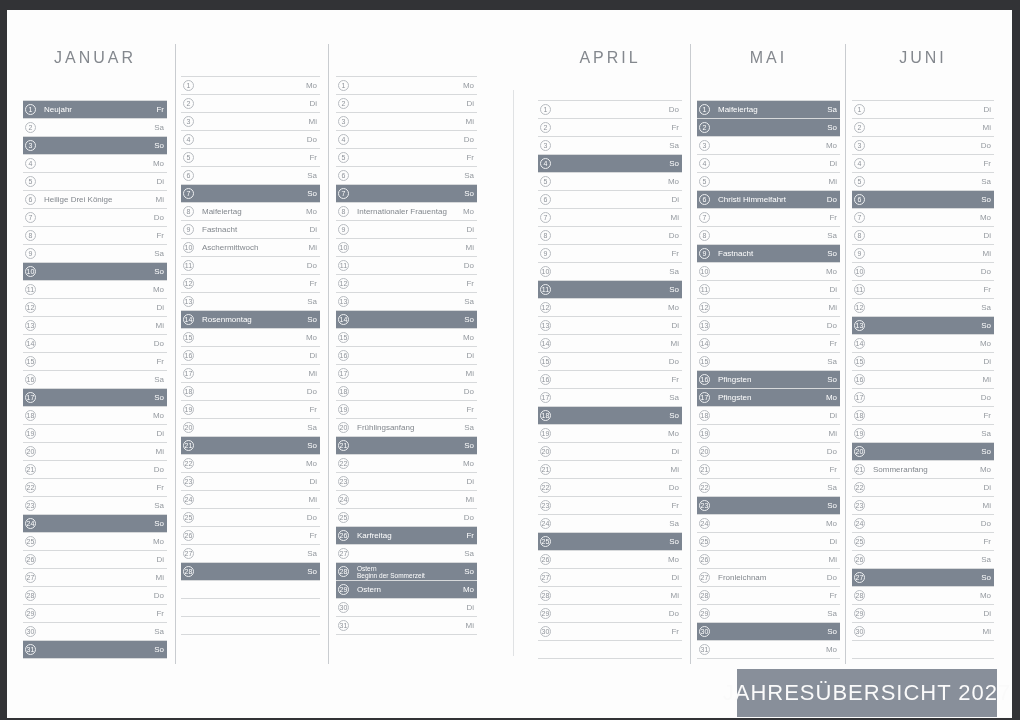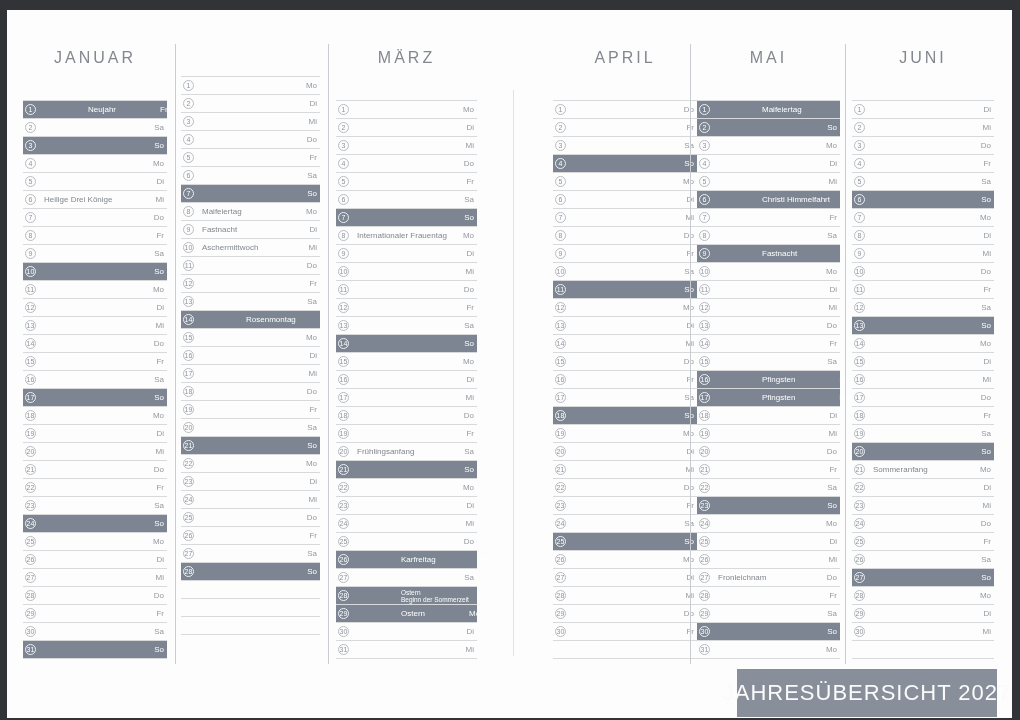--- a/index.html
+++ b/index.html
@@ -5,30 +5,30 @@
   * { margin:0; padding:0; box-sizing:border-box; }
   html,body { width:1020px; height:720px; overflow:hidden; }
   body { position:relative; background:#323336; font-family:"Liberation Sans", sans-serif; }
 
   .page { position:absolute; left:7px; top:10px; width:1005px; height:708px; background:#fdfdfd;padding-left:12px; }
 
   .col { position:absolute; top:36px; }
   .col-0 { left:16px;  width:144px; }
   .col-1 { left:174px; width:139px; }
   .col-2 { left:329px; width:141px; }
-  .col-3 { left:546px; width:144px; }
+  .col-3 { left:531px; width:144px; }
   .col-4 { left:690px; width:143px; }
   .col-5 { left:845px; width:142px; }
 
   .m-title { height:24px; text-align:center; font-size:16px; letter-spacing:3px;
              color:#84888e; font-weight:400; line-height:24px; white-space:nowrap; }
 
   .rows { margin-top:30px; border-top:1px solid var(--line); }
   .row  { height:18px; border-bottom:1px solid var(--line); display:flex; align-items:center; }
-  .row.hl { background:var(--highlight);gap:44px; }
+  .row.hl { background:var(--highlight); }
 
   .circ { flex:none; width:11px; height:11px; margin-left:2px; border:1px solid #b8bcc1;
           border-radius:50%; font-size:7px; line-height:10px; text-align:center; color:#8f949b; }
   .hl .circ { border-color:#edeff1; color:#ffffff; }
 
   .lbl { margin-left:8px; font-size:8px; color:#82878d; white-space:nowrap; }
   .lbl.two { font-size:6.5px; line-height:7px; }
   .hl .lbl { color:#ffffff; }
 
   .wd { margin-left:auto; margin-right:3px; font-size:8px; color:#94999f; }
@@ -296,21 +296,20 @@
           <div class="row hl">
             <span class="circ">28</span>
             <span class="wd">So</span>
           </div>
           <div class="row empty"></div>
           <div class="row empty"></div>
           <div class="row empty"></div>
         </div>
       </div>
       <div class="col col-2">
-        <div class="m-title">MÄRZ</div>
         <div class="rows">
           <div class="row">
             <span class="circ">1</span>
             <span class="wd">Mo</span>
           </div>
           <div class="row">
             <span class="circ">2</span>
             <span class="wd">Di</span>
           </div>
           <div class="row">

